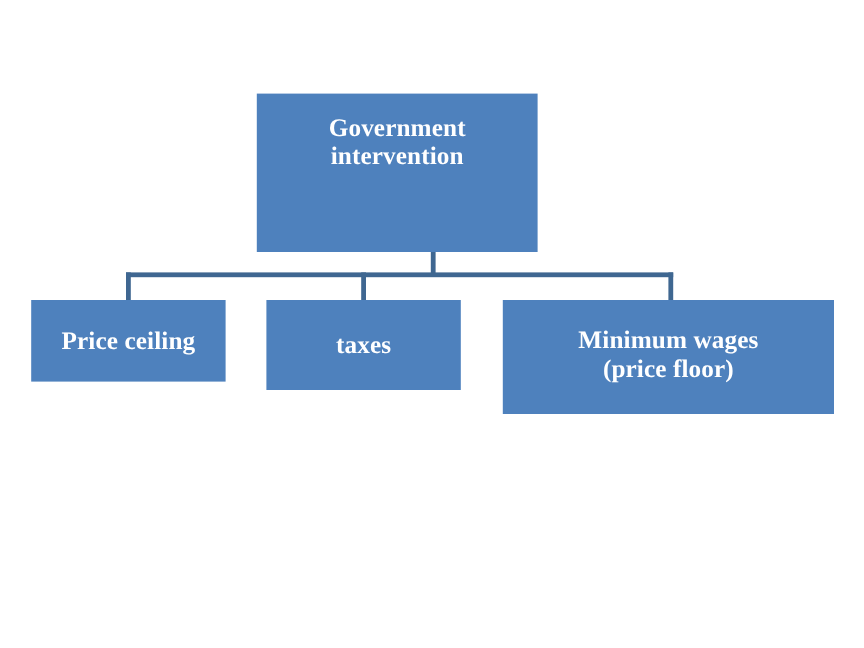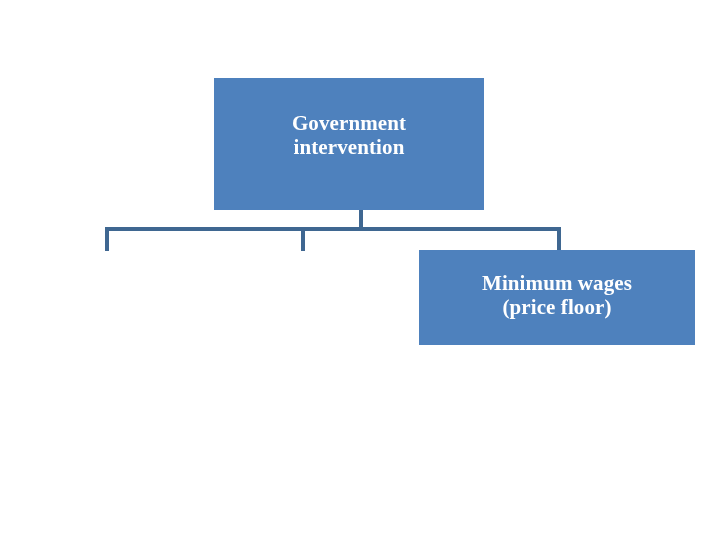--- a/index.html
+++ b/index.html
@@ -34,25 +34,25 @@
   }
   .node-label {
     display: block;
     width: 100%;
     white-space: pre-line;
   }
   
   #node-root {
     left: 214px;
     top: 78px;
-    width: 270px;
+    width: 234px;
     height: 132px;
     font-size: 21px;
     align-items: flex-start;
-    padding-top: 33px;
+    padding-top: 16px;
   }
   
   #node-price-ceiling {
     left: 26px;
     top: 250px;
     width: 162px;
     height: 68px;
     font-size: 21px;
   }
   #node-taxes {
@@ -117,20 +117,26 @@
     <span class="node-label">Government
 intervention</span>
   </div>
 
   <div class="connector" id="connector-stem"></div>
   <div class="connector" id="connector-bar"></div>
   <div class="connector" id="connector-drop-left"></div>
   <div class="connector" id="connector-drop-middle"></div>
   <div class="connector" id="connector-drop-right"></div>
 
+  <div class="node" id="node-price-ceiling">
+    <span class="node-label">Price ceiling</span>
+  </div>
 
+  <div class="node" id="node-taxes">
+    <span class="node-label">taxes</span>
+  </div>
 
   <div class="node" id="node-minimum-wages">
     <span class="node-label">Minimum wages
 (price floor)</span>
   </div>
 
 </div>
 
 </body></html>

